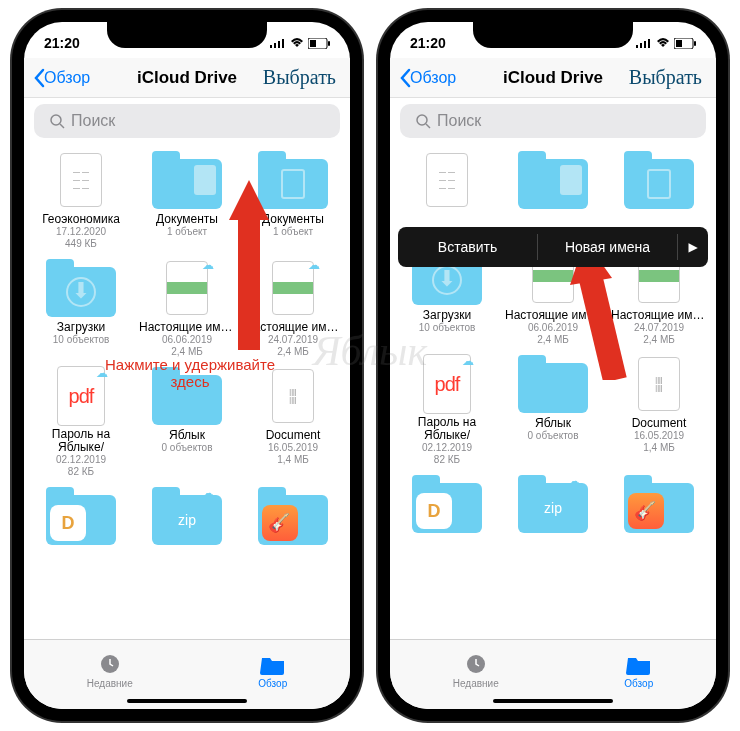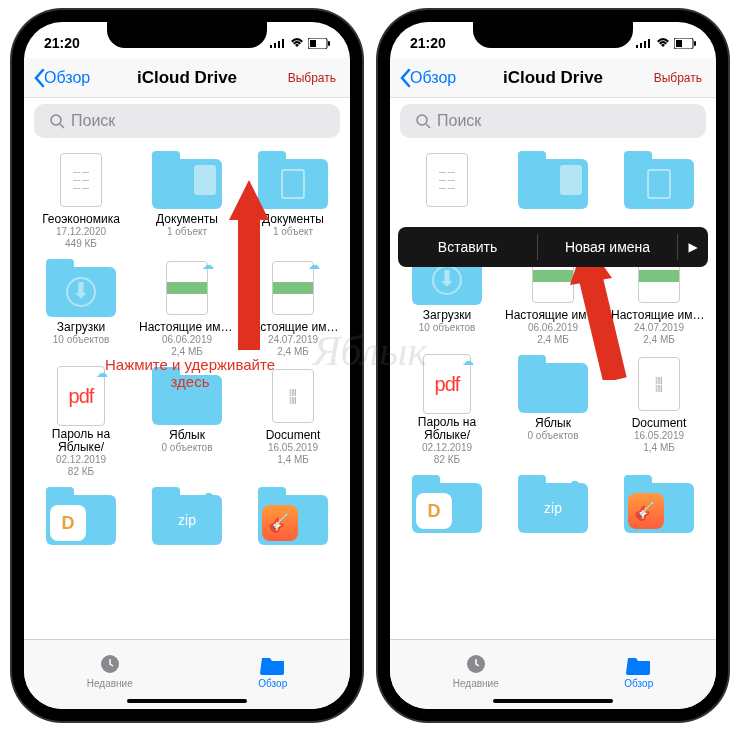--- a/index.html
+++ b/index.html
@@ -25,21 +25,21 @@
     padding: 6px 20px 0; font-size: 14px; font-weight: 600;
   }
   .status-icons { display: flex; gap: 4px; align-items: center; }
   .nav-bar {
     height: 40px; display: flex; align-items: center; justify-content: space-between;
     padding: 0 8px; background: #f8f8f8; border-bottom: 1px solid #e0e0e0;
   }
   .nav-back { display: flex; align-items: center; color: #007aff; font-size: 16px; }
   .nav-back svg { margin-right: -2px; }
   .nav-title { font-size: 17px; font-weight: 600; position: absolute; left: 50%; transform: translateX(-50%); }
-  .nav-action { color: #b91c1c; font-size: 12px; padding-right: 6px; }
+  .nav-action { color: #0c4a6e; font-size: 20px; padding-right: 6px; font-family: Liberation Serif, serif; }
   .search {
     margin: 6px 10px; background: #e9e9eb; border-radius: 10px; height: 34px;
     display: flex; align-items: center; padding: 0 16px; color: #8a8a8e; font-size: 16px;
   }
   .search svg { margin-right: 6px; }
   .grid {
     display: grid; grid-template-columns: repeat(3, 1fr); gap: 6px 4px;
     padding: 8px 6px; position: relative;
   }
   .item { display: flex; flex-direction: column; align-items: center; text-align: center; width: 100%; }

